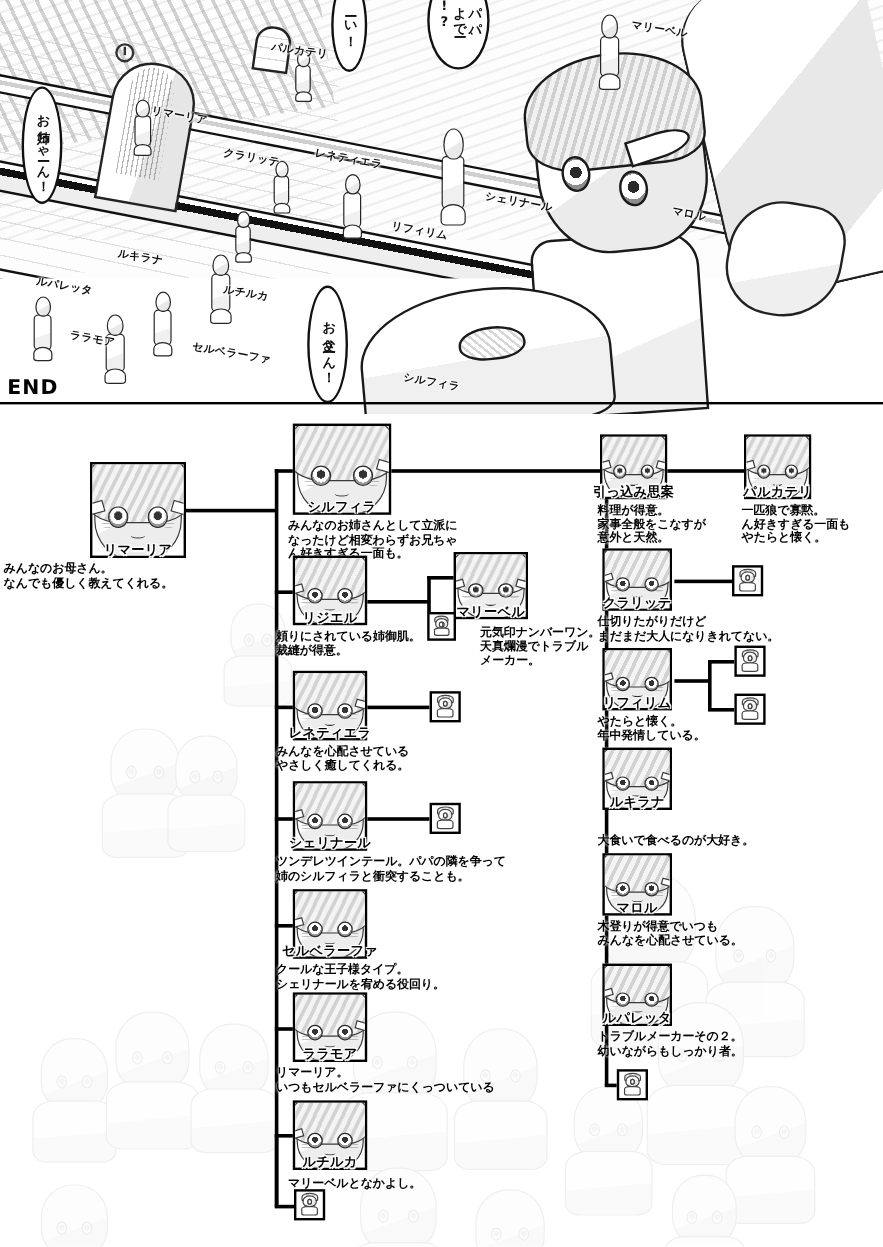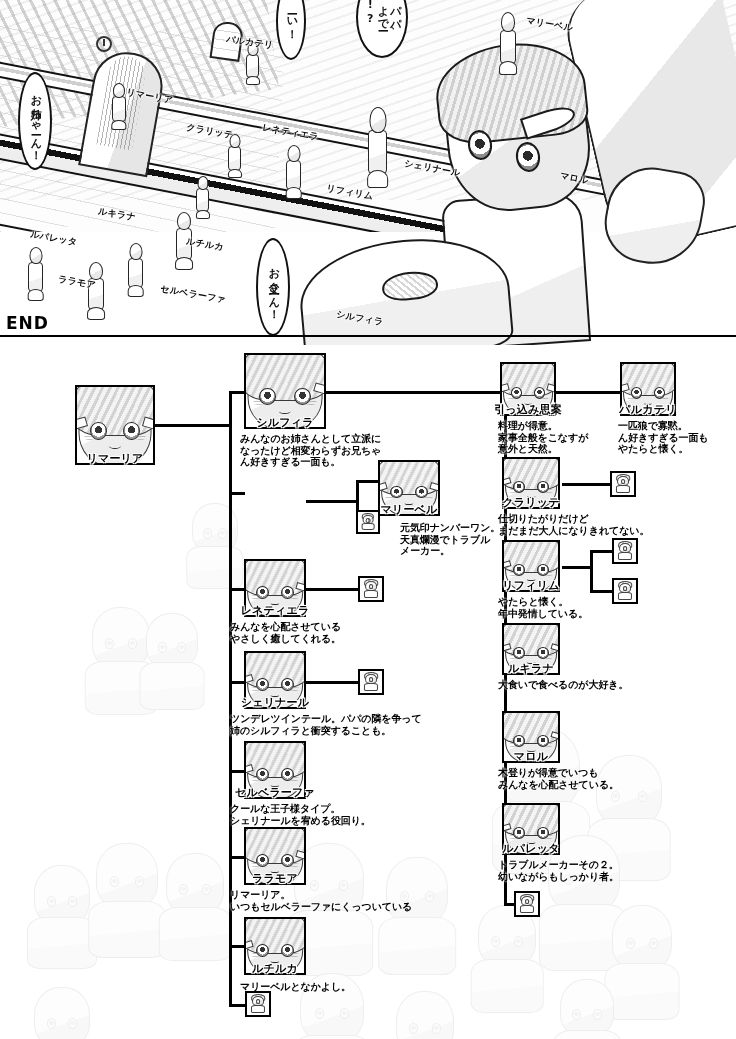--- a/index.html
+++ b/index.html
@@ -503,39 +503,56 @@
       <span class="pt-hair"></span>
       <span class="pt-ear l"></span>
       <span class="pt-ear r"></span>
       <span class="pt-eye l"></span>
       <span class="pt-eye r"></span>
       <span class="pt-blush l"></span>
       <span class="pt-blush r"></span>
       <span class="pt-mouth"></span>
     </div>
     <div class="pname">リマーリア</div>
+    <div class="pdesc" style="left:-72px;top:84px;width:200px;">みんなのお母さん。
+なんでも優しく教えてくれる。</div>
   </div>
 
   <div class="card" style="left:244px;top:8px;">
     <div class="portrait" style="width:82px;height:76px;">
       <span class="pt-face"></span>
       <span class="pt-hair"></span>
       <span class="pt-ear r"></span>
       <span class="pt-eye l"></span>
       <span class="pt-eye r"></span>
       <span class="pt-blush l"></span>
       <span class="pt-blush r"></span>
       <span class="pt-mouth"></span>
     </div>
     <div class="pname">シルフィラ</div>
     <div class="pdesc" style="left:-4px;top:80px;width:214px;">みんなのお姉さんとして立派に
 なったけど相変わらずお兄ちゃ
 ん好きすぎる一面も。</div>
   </div>
 
+  <div class="card" style="left:244px;top:118px;">
+    <div class="portrait" style="width:62px;height:58px;">
+      <span class="pt-face"></span>
+      <span class="pt-hair"></span>
+      <span class="pt-ear l"></span>
+      <span class="pt-eye l"></span>
+      <span class="pt-eye r"></span>
+      <span class="pt-blush l"></span>
+      <span class="pt-blush r"></span>
+      <span class="pt-mouth"></span>
+    </div>
+    <div class="pname">リジエル</div>
+    <div class="pdesc" style="left:-14px;top:62px;width:204px;">頼りにされている姉御肌。
+裁縫が得意。</div>
+  </div>
 
   <div class="card" style="left:244px;top:214px;">
     <div class="portrait" style="width:62px;height:58px;">
       <span class="pt-face"></span>
       <span class="pt-hair"></span>
       <span class="pt-ear r"></span>
       <span class="pt-eye l"></span>
       <span class="pt-eye r"></span>
       <span class="pt-blush l"></span>
       <span class="pt-blush r"></span>
@@ -759,21 +776,21 @@
       <span class="pt-hair"></span>
       <span class="pt-ear l"></span>
       <span class="pt-ear r"></span>
       <span class="pt-eye l"></span>
       <span class="pt-eye r"></span>
       <span class="pt-blush l"></span>
       <span class="pt-blush r"></span>
       <span class="pt-mouth"></span>
     </div>
     <div class="pname">ルキラナ</div>
-    <div class="pdesc" style="left:-4px;top:56px;width:180px;">大食いで食べるのが大好き。</div>
+    <div class="pdesc" style="left:-4px;top:72px;width:180px;">大食いで食べるのが大好き。</div>
   </div>
 
   <div class="card" style="left:502px;top:366px;">
     <div class="portrait" style="width:58px;height:52px;">
       <span class="pt-face"></span>
       <span class="pt-hair"></span>
       <span class="pt-ear r"></span>
       <span class="pt-eye l"></span>
       <span class="pt-eye r"></span>
       <span class="pt-blush l"></span>

